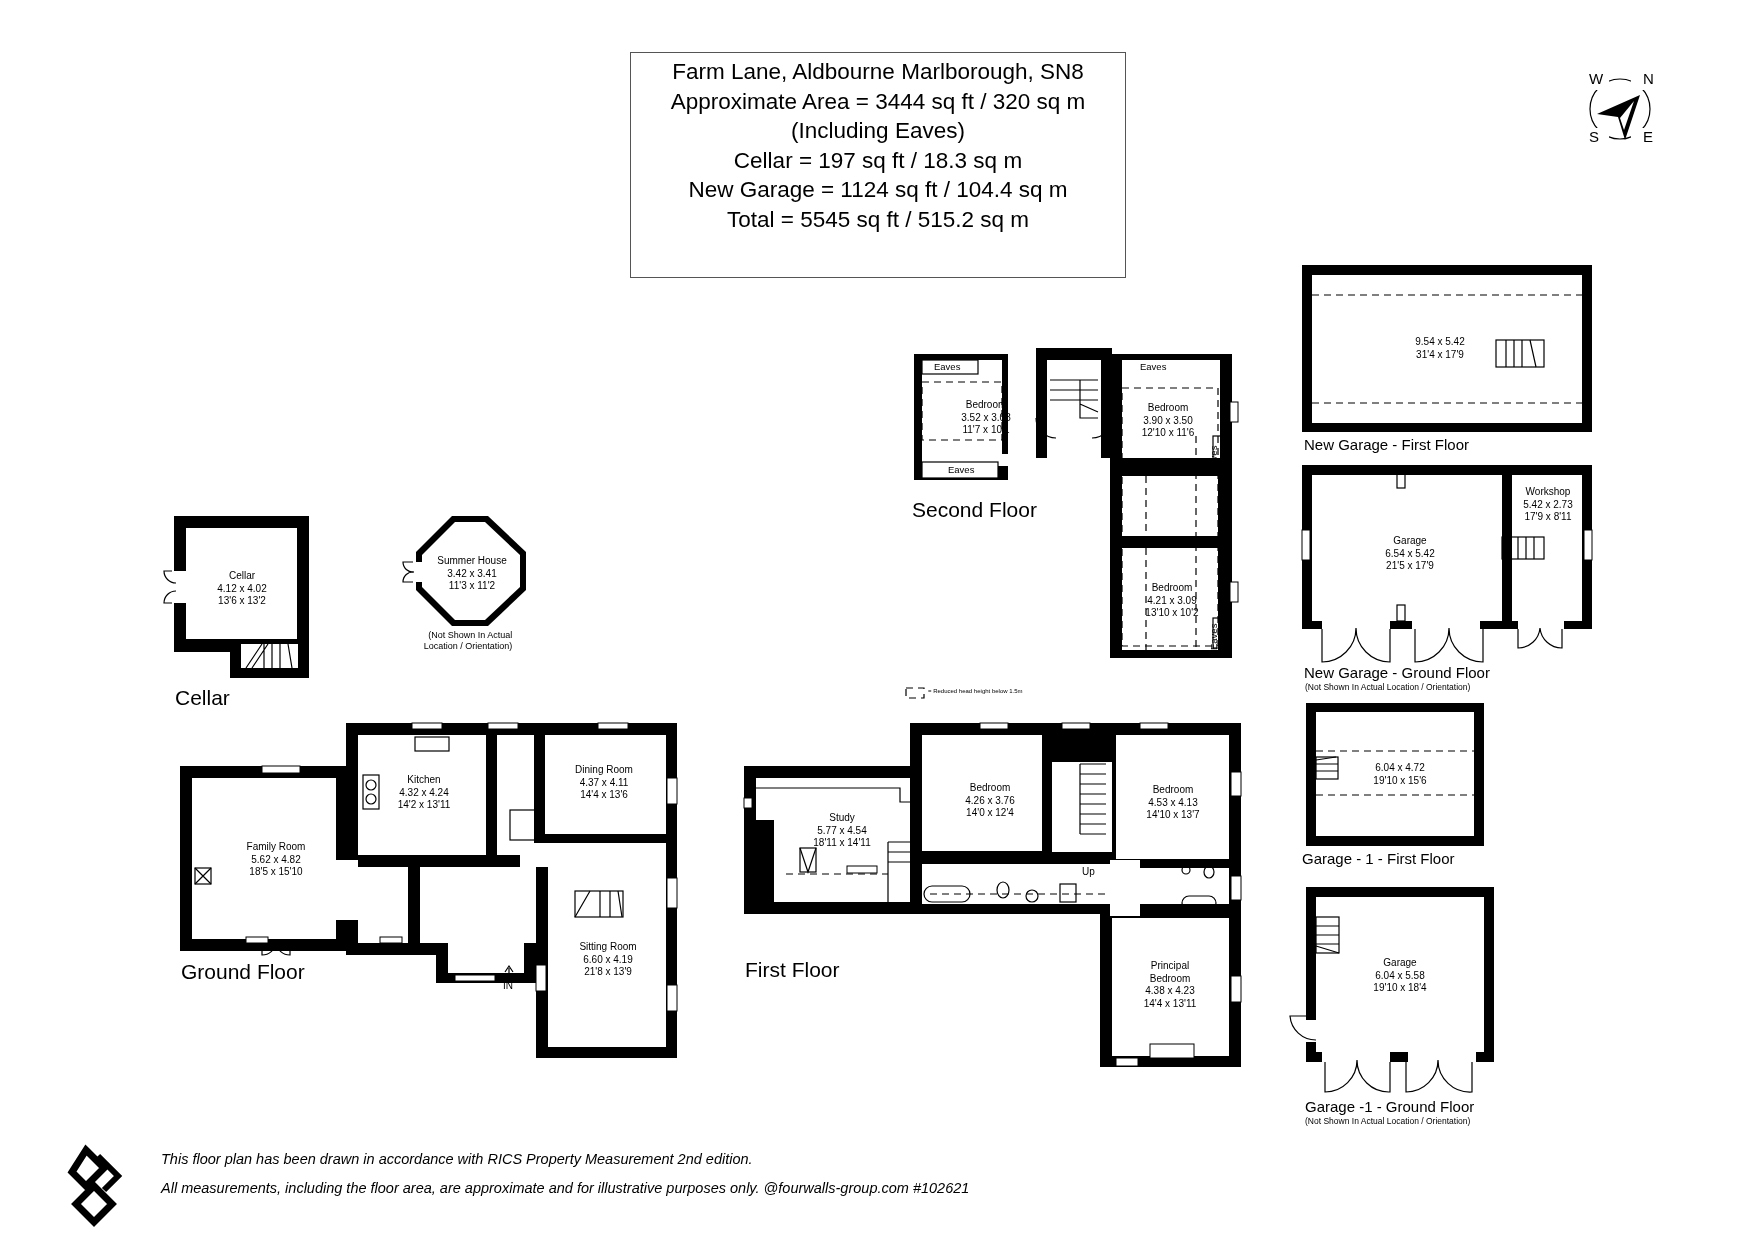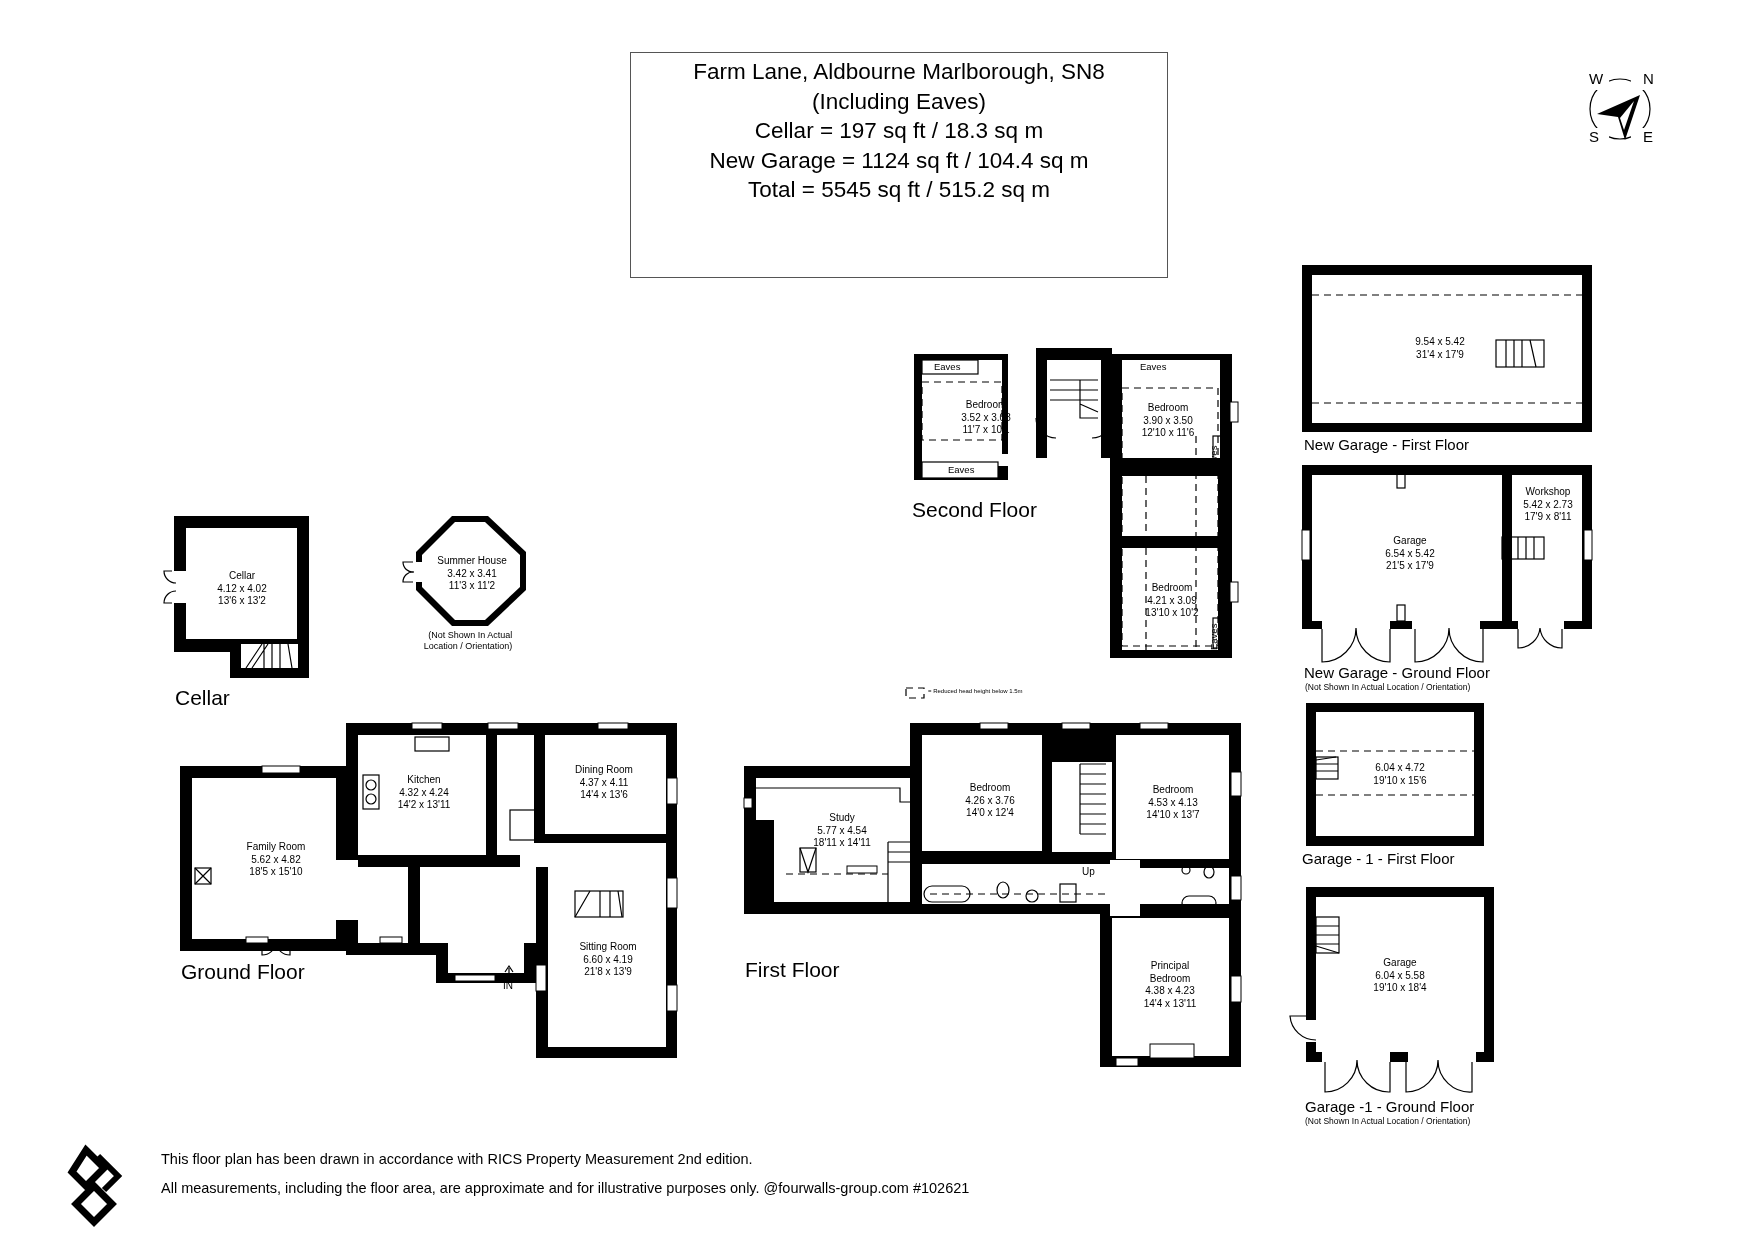--- a/index.html
+++ b/index.html
@@ -1,39 +1,40 @@
 <!DOCTYPE html>
 <html><head>
 <meta charset="utf-8">
 <style>
   html, body { margin:0; padding:0; background:#ffffff; }
   body { width:1755px; height:1240px; position:relative; overflow:hidden; font-family:"Liberation Sans", sans-serif; color:#000; }
   .abs { position:absolute; }
-  .title-box { left:630px; top:52px; width:538px; height:226px; border:1.5px solid #555; box-sizing:border-box; text-align:center; padding-top:4px; }
+  .title-box { left:630px; top:52px; width:496px; height:226px; border:1.5px solid #555; box-sizing:border-box; text-align:center; padding-top:4px; }
   .title-box div { font-size:22.5px; line-height:29.5px; }
   svg.plan { position:absolute; left:0; top:0; width:1755px; height:1240px; }
   .wall { fill:#000; }
   .room { fill:#fff; }
   .thin { fill:none; stroke:#000; stroke-width:1.2; }
   .dash { fill:none; stroke:#000; stroke-width:1.2; stroke-dasharray:7,5; }
   .win { fill:#fff; stroke:#000; stroke-width:1; }
   .rlabel { position:absolute; text-align:center; font-size:10px; line-height:12.5px; white-space:nowrap; transform:translateX(-50%); }
   .flabel { position:absolute; font-size:21px; white-space:nowrap; }
   .note { position:absolute; font-size:9px; line-height:11px; text-align:right; white-space:nowrap; transform:translateX(-50%); }
   .eaves { position:absolute; font-size:9.5px; white-space:nowrap; }
   .eaves.v { transform:rotate(-90deg); transform-origin:left top; }
-  .footer { position:absolute; left:161px; font-size:14.5px; white-space:nowrap; }
+  .footer { position:absolute; left:161px; font-size:14.5px; white-space:nowrap;font-style:italic; }
   .compass { position:absolute; left:1581px; top:70px; width:78px; height:78px; }
   .compass span { position:absolute; font-size:15px; }
 </style>
 </head>
 <body>
 
 <div class="abs title-box">
   <div>Farm Lane, Aldbourne Marlborough, SN8</div>
+  <div>Approximate Area = 3444 sq ft / 320 sq m</div>
   <div>(Including Eaves)</div>
   <div>Cellar = 197 sq ft / 18.3 sq m</div>
   <div>New Garage  = 1124 sq ft / 104.4 sq m</div>
   <div>Total = 5545 sq ft / 515.2 sq m</div>
 </div>
 
 <div class="compass">
   <svg width="78" height="78" viewBox="0 0 78 78">
     <circle cx="39" cy="39" r="30" fill="none" stroke="#000" stroke-width="1.2"></circle>
     <rect x="10" y="4" width="18" height="16" fill="#fff"></rect>

